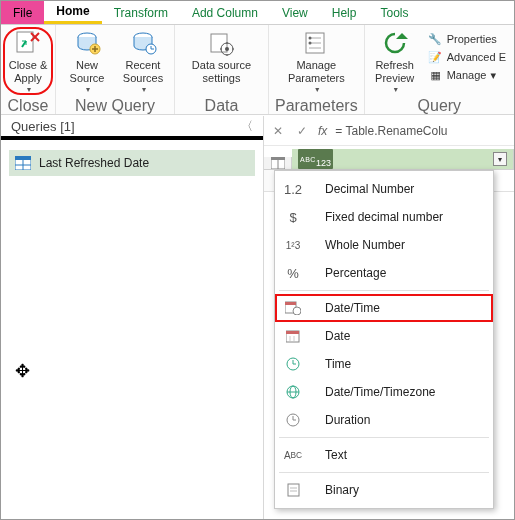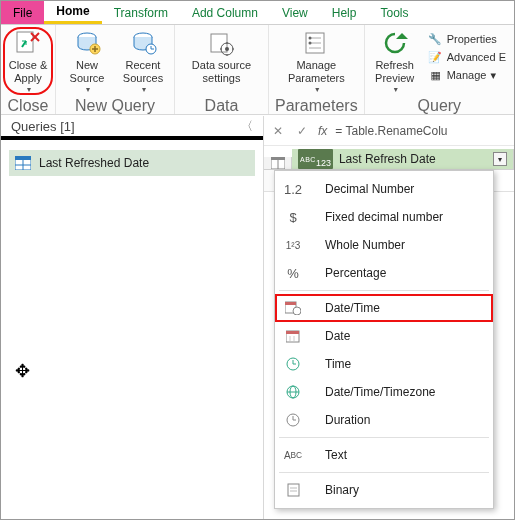--- a/index.html
+++ b/index.html
@@ -242,21 +242,20 @@
       <div class="gridhdr">
         <div class="corner">
             <svg width="14" height="12">
               <rect x="0" y="0" width="14" height="12" fill="#fff" stroke="#888"></rect>
               <rect x="0" y="0" width="14" height="3" fill="#888"></rect>
               <line x1="7" y1="0" x2="7" y2="12" stroke="#888"></line>
             </svg>
           </div>
         <div class="colhdr">
           <span class="typebox"><span class="top">ABC</span><br>123</span>
-          <span>Last Refresh Date</span>
           <span class="ddchev">▾</span>
         </div>
       </div>
       <div class="rownum">
         <div class="numcell">1</div>
         <div class="valcell"></div>
       </div>
 
       <div class="dropdown">
         <div class="ditem">

